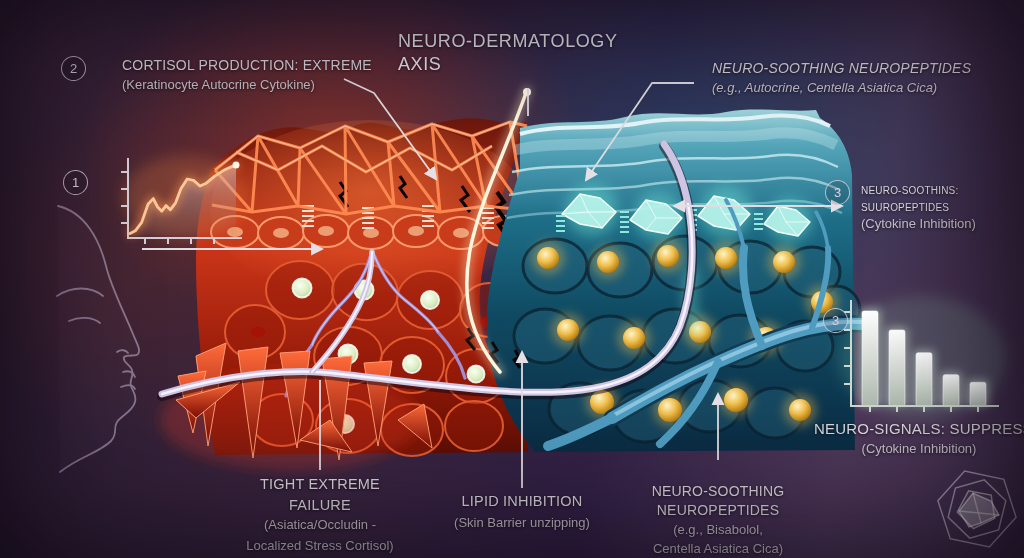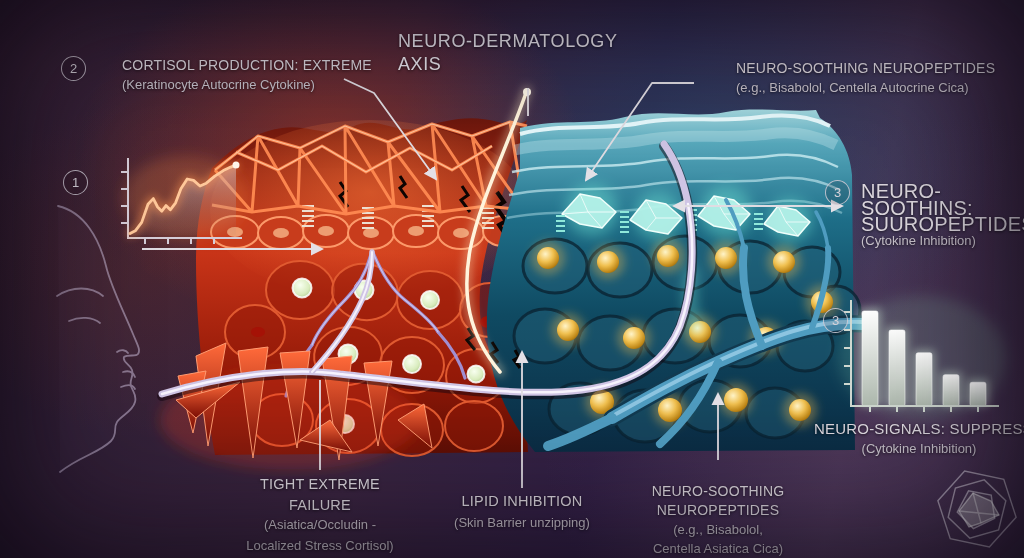--- a/index.html
+++ b/index.html
@@ -17,23 +17,23 @@
   .vignette{position:absolute;inset:0;pointer-events:none;
     box-shadow:inset 0 0 140px rgba(8,4,14,.85);}
   svg.art{position:absolute;left:0;top:0;}
   .lbl{position:absolute;color:#d9d4db;text-shadow:0 1px 3px rgba(0,0,0,.65);}
   .caps{font-size:14px;letter-spacing:.2px;color:#dcd7de;}
   .sub{font-size:13px;color:#c6c0c9;}
   .center{text-align:center;}
   #lbl-title{left:398px;top:30px;width:260px;text-align:left;
     font-size:18px;letter-spacing:.6px;line-height:23px;color:#edeaf1;}
   #lbl-cortisol{left:97px;top:55px;line-height:20px;margin-left:25px;}
-  #lbl-soothtop{left:736px;top:58px;line-height:20px;}
+  #lbl-soothtop{left:712px;top:58px;line-height:20px;font-style:italic;}
   #lbl-soothright{left:861px;top:183px;line-height:16.5px;width:160px;}
-  #lbl-soothright .caps{font-size:20px;}
+  #lbl-soothright .caps{font-size:10px;}
   #lbl-soothright .sub{font-size:13px;}
   #lbl-signals{left:814px;top:419px;width:210px;line-height:20px;white-space:nowrap;}
   #lbl-signals .caps{font-size:15px;}
   #lbl-tight{left:228px;top:474px;width:184px;line-height:20.5px;}
   #lbl-tight .caps{font-size:14.5px;}
   #lbl-lipid{left:432px;top:491px;width:180px;line-height:21px;}
   #lbl-lipid .caps{font-size:14.5px;}
   #lbl-soothbot{left:628px;top:482px;width:180px;line-height:19px;}
   .badge{position:absolute;width:23px;height:23px;border-radius:50%;
     border:1.5px solid rgba(210,205,215,.85);color:#d6d1d9;
@@ -418,21 +418,21 @@
 <div class="badge" style="left:61px;top:56px;">
   <span>2</span>
 </div>
 <div class="lbl" id="lbl-cortisol">
   <div class="caps">CORTISOL PRODUCTION: EXTREME</div>
   <div class="sub">(Keratinocyte Autocrine Cytokine)</div>
 </div>
 
 <div class="lbl" id="lbl-soothtop">
   <div class="caps">NEURO-SOOTHING NEUROPEPTIDES</div>
-  <div class="sub">(e.g., Bisabolol, Centella Autocrine Cica)</div>
+  <div class="sub">(e.g., Autocrine, Centella Asiatica Cica)</div>
 </div>
 
 <div class="badge" style="left:825px;top:180px;">
   <span>3</span>
 </div>
 <div class="lbl" id="lbl-soothright">
   <div class="caps">NEURO-SOOTHINS:</div>
   <div class="caps">SUUROPEPTIDES</div>
   <div class="sub">(Cytokine Inhibition)</div>
 </div>

